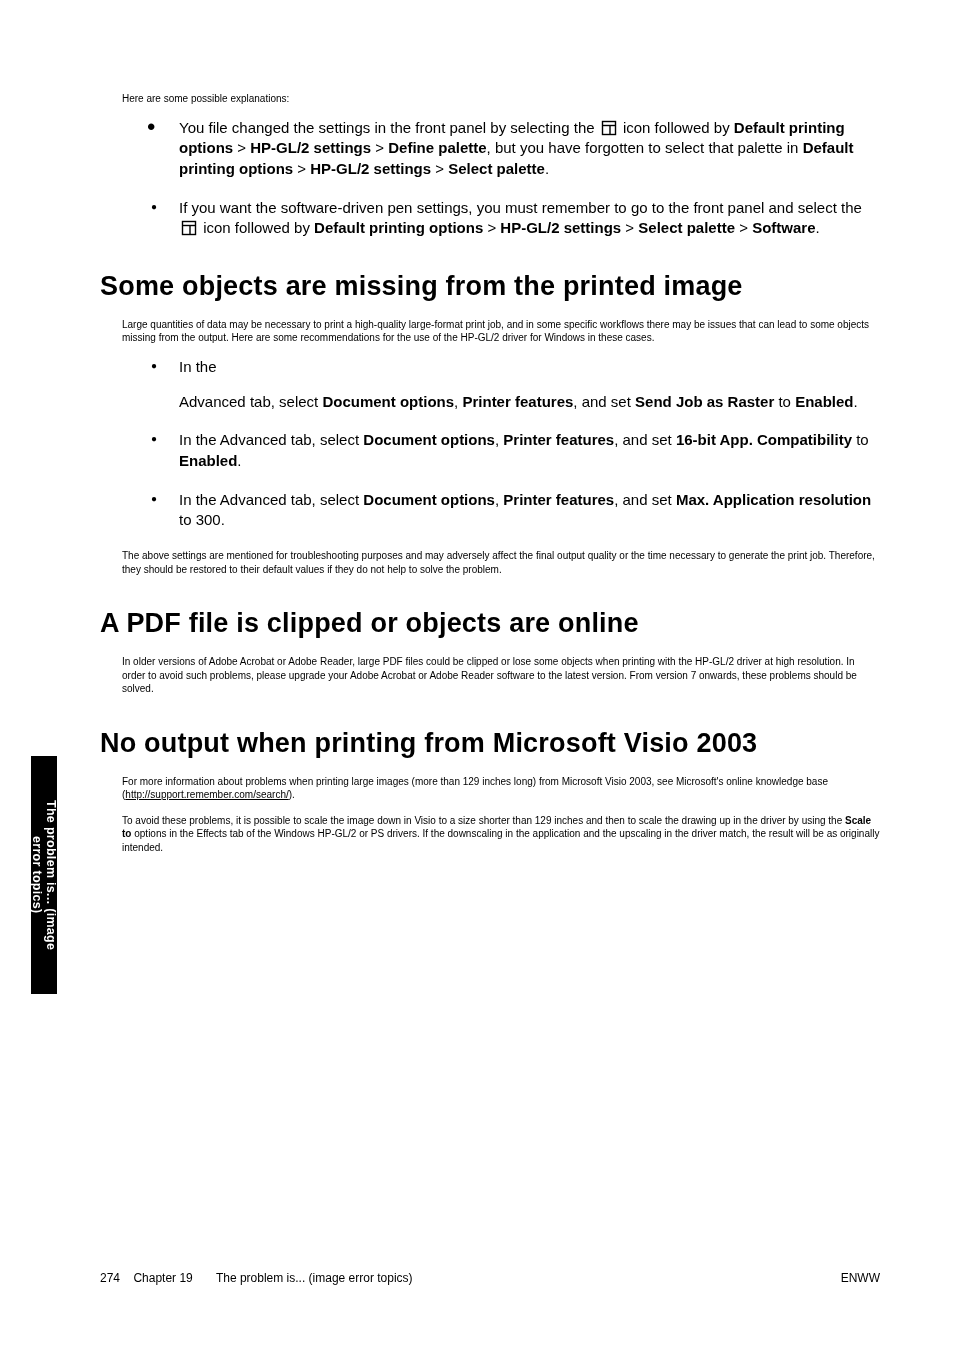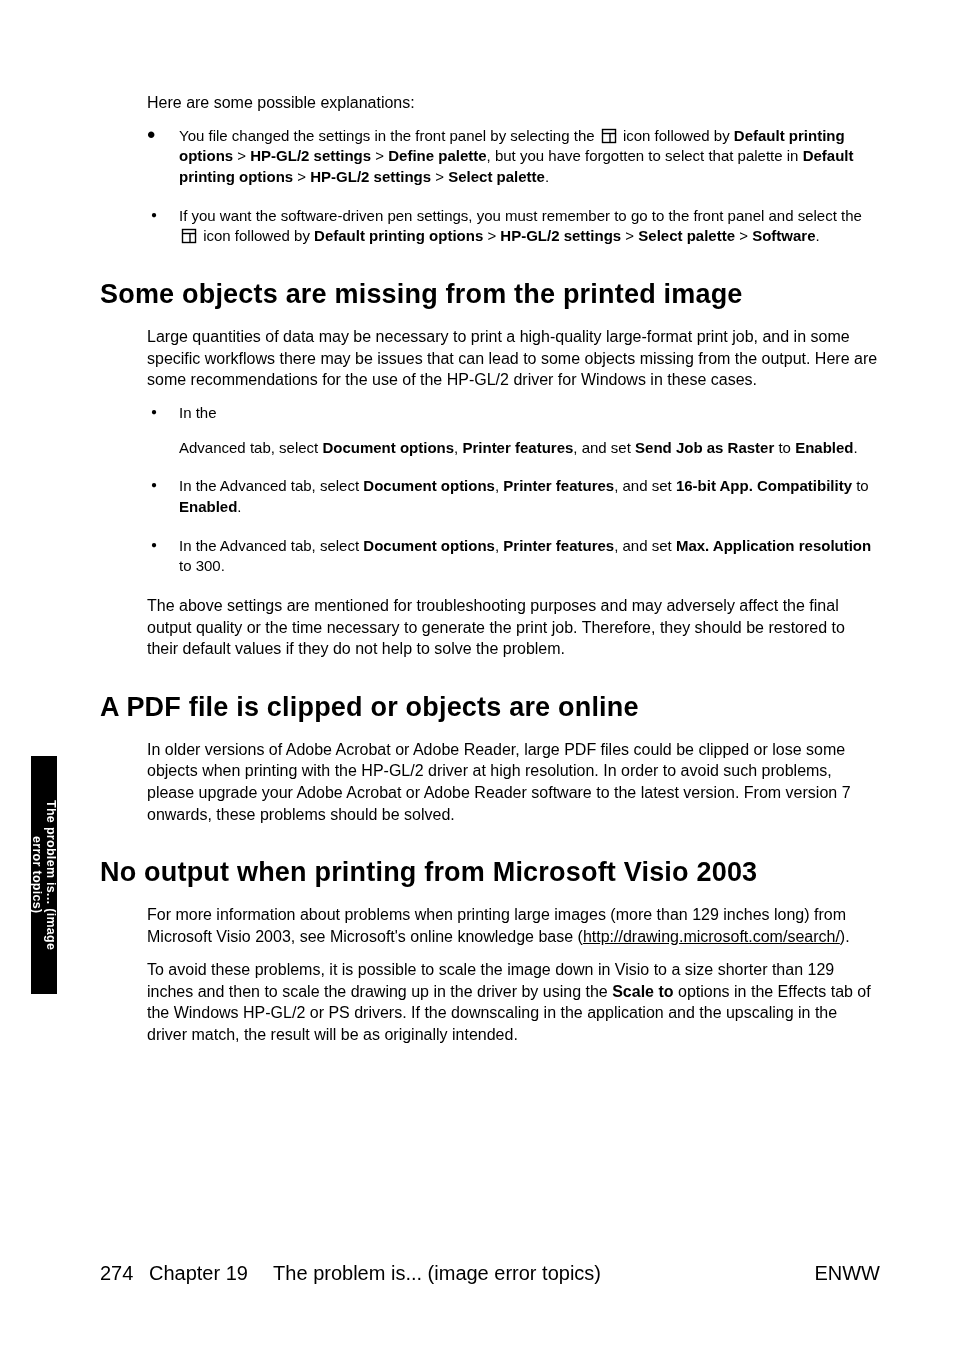--- a/index.html
+++ b/index.html
@@ -16,23 +16,23 @@
     }
     h2 {
       font-size: 27px;
       font-weight: bold;
       margin-bottom: 16px;
       margin-top: 32px;
       letter-spacing: 0.2px;
     }
     h2:first-child { margin-top: 0; }
     .body-para {
-      font-size: 16px;
+      font-size: 10px;
       line-height: 1.35;
-      margin-left: 47px;
+      margin-left: 22px;
       margin-bottom: 12px;
     }
     ul {
       list-style: none;
       margin-left: 47px;
       margin-bottom: 16px;
     }
     ul li {
       font-size: 15px;
       line-height: 1.38;
@@ -84,21 +84,21 @@
       line-height: 1.15;
       letter-spacing: 0.3px;
     }
     .footer {
       position: absolute;
       bottom: 66px;
       left: 100px;
       right: 74px;
       display: flex;
       justify-content: space-between;
-      font-size: 20px;
+      font-size: 12px;
     }
     .footer-left span.pg { margin-right: 10px; }
     .footer-left span.chap { margin-right: 20px; }
   </style>
 </head>
 <body>
 
 <div class="page">
 
   <p class="body-para">Here are some possible explanations:</p>
@@ -135,21 +135,21 @@
       <span>In the Advanced tab, select </span><span class="bold">Document options</span><span>, </span><span class="bold">Printer features</span><span>, and set </span><span class="bold">Max. Application resolution</span><span> to 300.</span>
     </li>
   </ul>
   <p class="body-para">The above settings are mentioned for troubleshooting purposes and may adversely affect the final output quality or the time necessary to generate the print job. Therefore, they should be restored to their default values if they do not help to solve the problem.</p>
 
   <h2>A PDF file is clipped or objects are online</h2>
   <p class="body-para">In older versions of Adobe Acrobat or Adobe Reader, large PDF files could be clipped or lose some objects when printing with the HP-GL/2 driver at high resolution. In order to avoid such problems, please upgrade your Adobe Acrobat or Adobe Reader software to the latest version. From version 7 onwards, these problems should be solved.</p>
 
   <h2>No output when printing from Microsoft Visio 2003</h2>
   <p class="body-para">
-    <span>For more information about problems when printing large images (more than 129 inches long) from Microsoft Visio 2003, see Microsoft's online knowledge base (</span><span class="underline">http://drawing.microsoft.com/search/</span><span>).</span>
+    <span>For more information about problems when printing large images (more than 129 inches long) from Microsoft Visio 2003, see Microsoft's online knowledge base (</span><span class="underline">http://support.remember.com/search/</span><span>).</span>
   </p>
   <p class="body-para">
     <span>To avoid these problems, it is possible to scale the image down in Visio to a size shorter than 129 inches and then to scale the drawing up in the driver by using the </span><span class="bold">Scale to</span><span> options in the Effects tab of the Windows HP-GL/2 or PS drivers. If the downscaling in the application and the upscaling in the driver match, the result will be as originally intended.</span>
   </p>
 
 </div>
 
 <div class="side-tab">
   <div class="side-tab-text">
     <span>The problem is... (image</span><br><span>error topics)</span>

